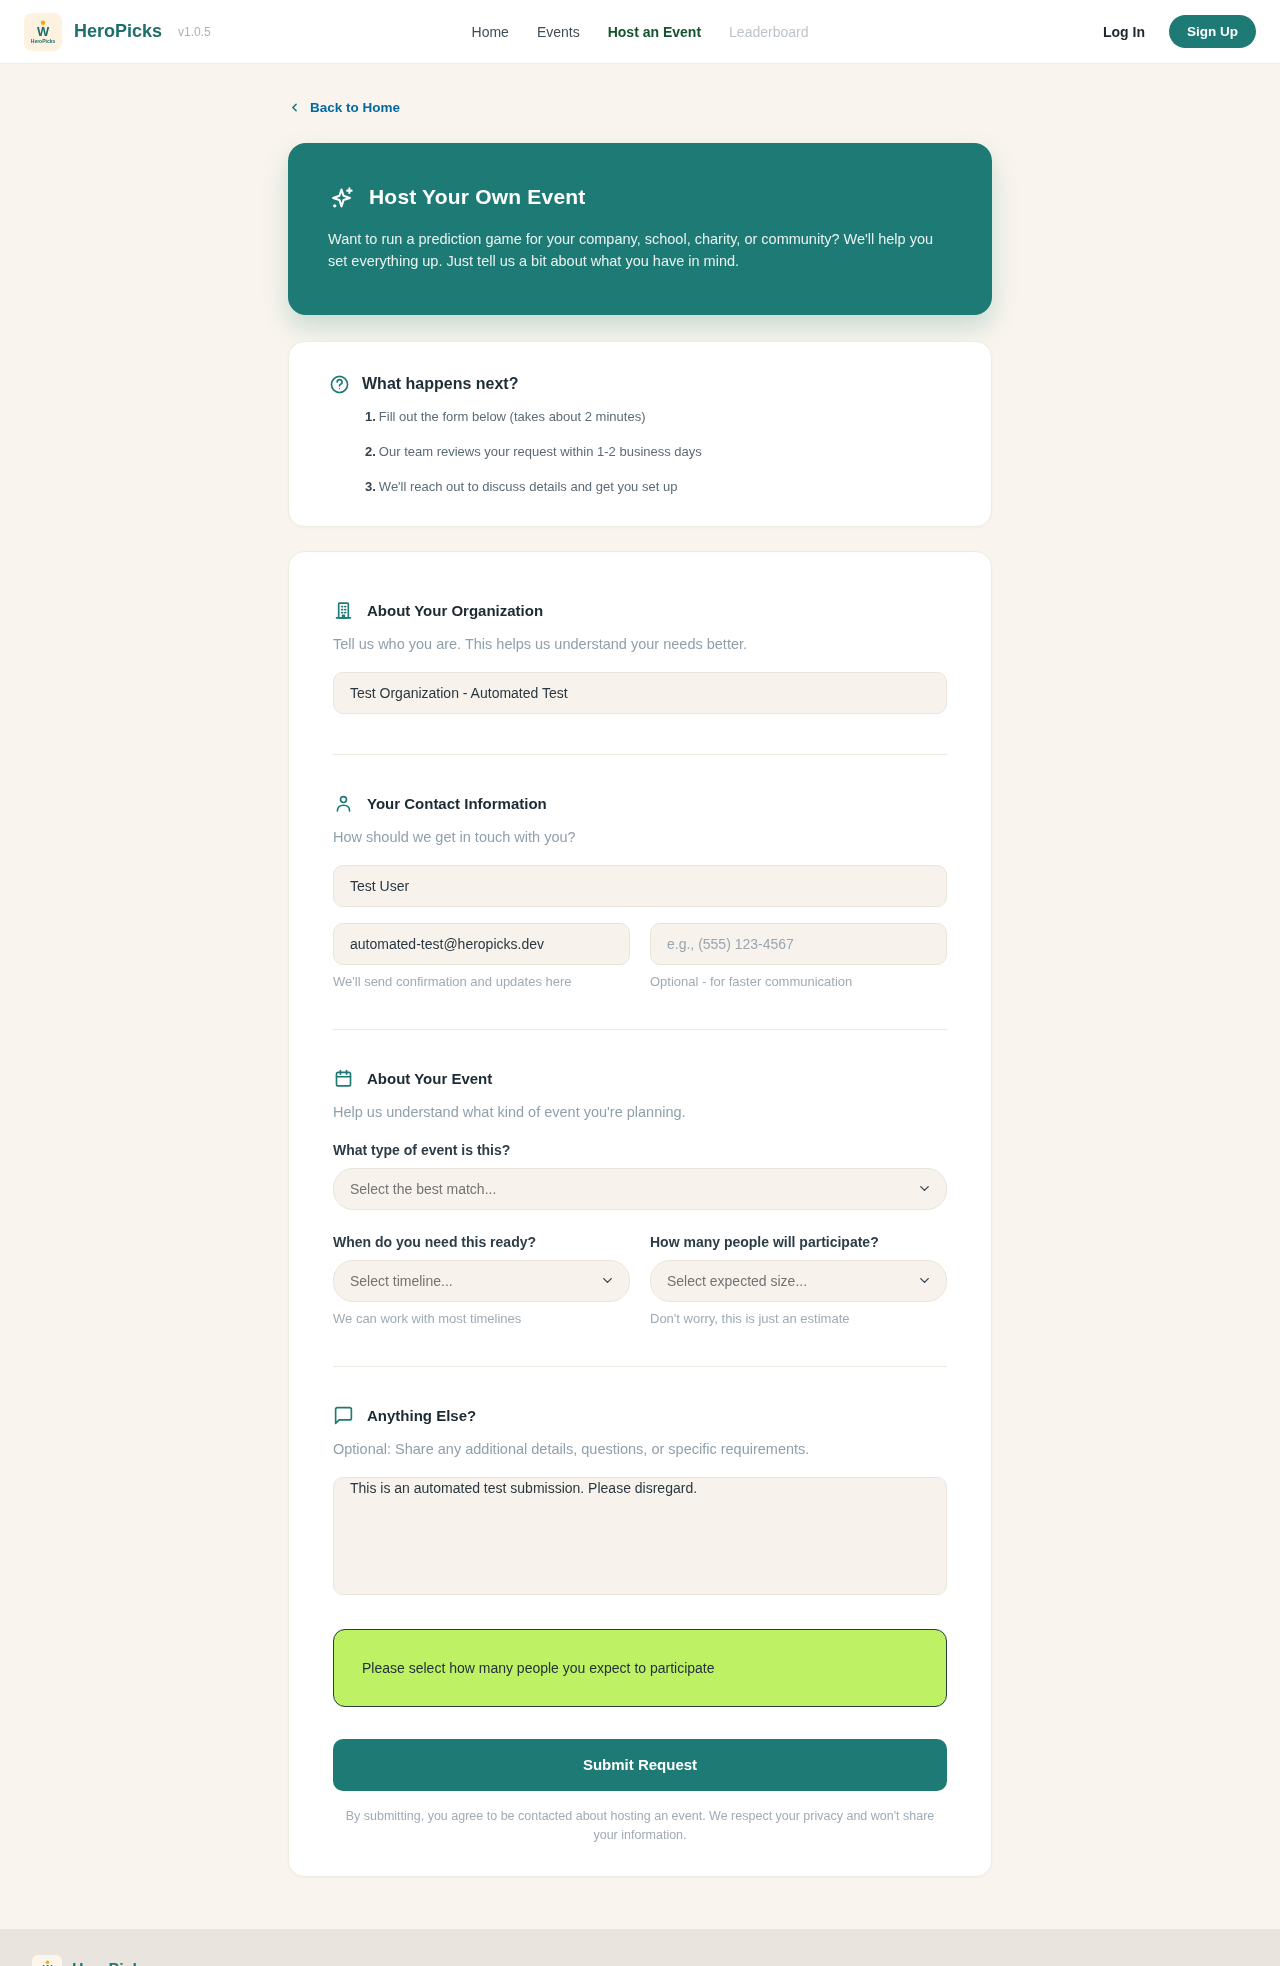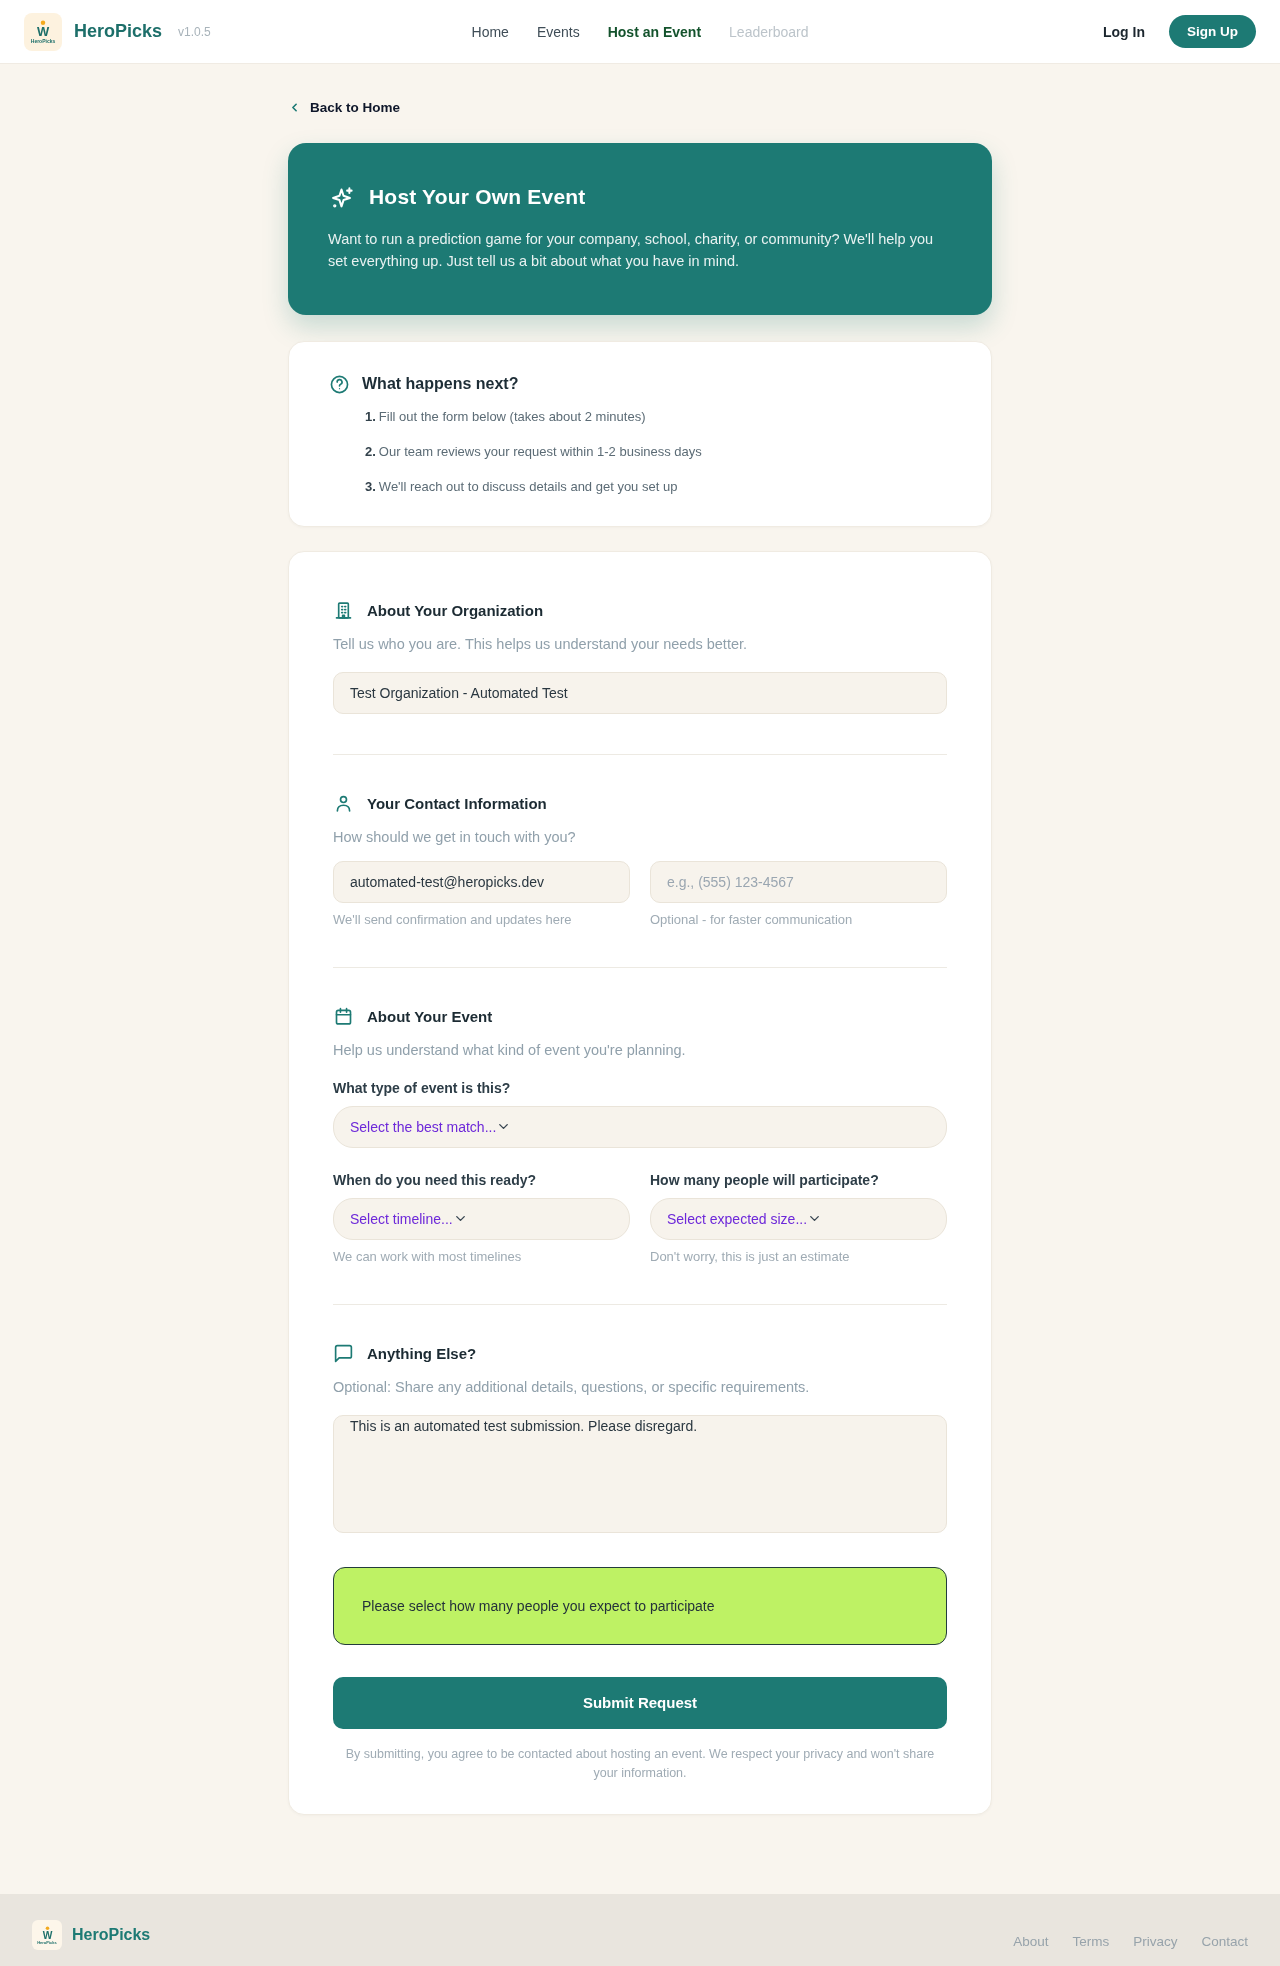--- a/index.html
+++ b/index.html
@@ -34,21 +34,21 @@
   .login { font-size:14px; font-weight:700; color:#1b262e; cursor:pointer; }
   .signup {
     background:#1d7a74; color:#fff; border:none; cursor:pointer;
     border-radius:18px; padding:9px 18px; font-size:13.5px; font-weight:700;
     font-family:inherit;
   }
   
   .container { width:704px; margin:0 auto; flex:1 0 auto; }
   .back-row {
     margin:36px 0 28px; display:flex; align-items:center; gap:9px;
-    color:#0f172a; font-weight:700; font-size:13.5px; cursor:pointer; width:max-content;
+    color:#0369a1; font-weight:700; font-size:13.5px; cursor:pointer; width:max-content;
   }
   .hero {
     background:#1d7a74; border-radius:18px; padding:42px 40px; color:#fff;
     box-shadow:0 12px 26px rgba(29,122,116,.22);
   }
   .hero-title-row { display:flex; align-items:flex-start; gap:14px; }
   .hero-title { font-size:21px; font-weight:700; letter-spacing:.2px; }
   .hero-desc { margin-top:16px; font-size:14.5px; line-height:1.55; color:rgba(255,255,255,.9); max-width:650px; }
   .card {
     background:#fff; border:1px solid #f0ebe2; border-radius:16px;
@@ -69,22 +69,22 @@
     padding:0 16px; font-size:14px; color:#2a3740; font-family:inherit; outline:none;
   }
   .tf::placeholder { color:#9aa6b1; }
   .helper { margin-top:9px; font-size:13px; color:#9fabb4; }
   .grid2 { display:grid; grid-template-columns:1fr 1fr; column-gap:20px; margin-top:16px; }
   .grid2 .tf { margin-top:0; }
   .field-label { font-size:14px; font-weight:700; color:#2d3d47; margin:24px 0 10px; }
   .field-label.first { margin-top:22px; }
   .select {
     height:42px; background:#f7f3ec; border:1px solid #eae4d9; border-radius:20px;
-    padding:0 14px 0 16px; font-size:14px; color:#6d28d9;
-    display:flex; align-items:center; cursor:pointer;
+    padding:0 14px 0 16px; font-size:14px; color:#737373;
+    display:flex; align-items:center; justify-content:space-between; cursor:pointer;
   }
   .ta {
     margin-top:20px; width:100%; height:118px; resize:none;
     background:#f7f3ec; border:1px solid #eae4d9; border-radius:10px;
     padding:0 16px; font-size:14px; color:#2a3740; font-family:inherit; line-height:1.5; outline:none;
   }
   .alert {
     margin-top:30px; border:1.5px solid #233c3c; border-radius:12px; background:#bef264;
     padding:0 28px; height:78px; display:flex; align-items:center;
     font-size:14px; color:#24323a;
@@ -212,20 +212,21 @@
       <div class="sec-head">
         <span class="ico">
           <svg width="21" height="21" viewBox="0 0 24 24" fill="none" stroke="#1d7a74" stroke-width="1.9" stroke-linecap="round">
             <circle cx="12" cy="7.5" r="3.4"></circle>
             <path d="M5 20.5 c0-4.2 3-6.5 7-6.5 s7 2.3 7 6.5"></path>
           </svg>
         </span>
         <span>Your Contact Information</span>
       </div>
       <div class="sec-sub">How should we get in touch with you?</div>
+      <input class="tf" type="text" value="Test User" style="">
       <div class="grid2">
         <div>
           <input class="tf" type="text" value="automated-test@heropicks.dev" style="">
           <div class="helper">We'll send confirmation and updates here</div>
         </div>
         <div>
           <input class="tf" type="text" placeholder="e.g., (555) 123-4567" style="">
           <div class="helper">Optional - for faster communication</div>
         </div>
       </div>

